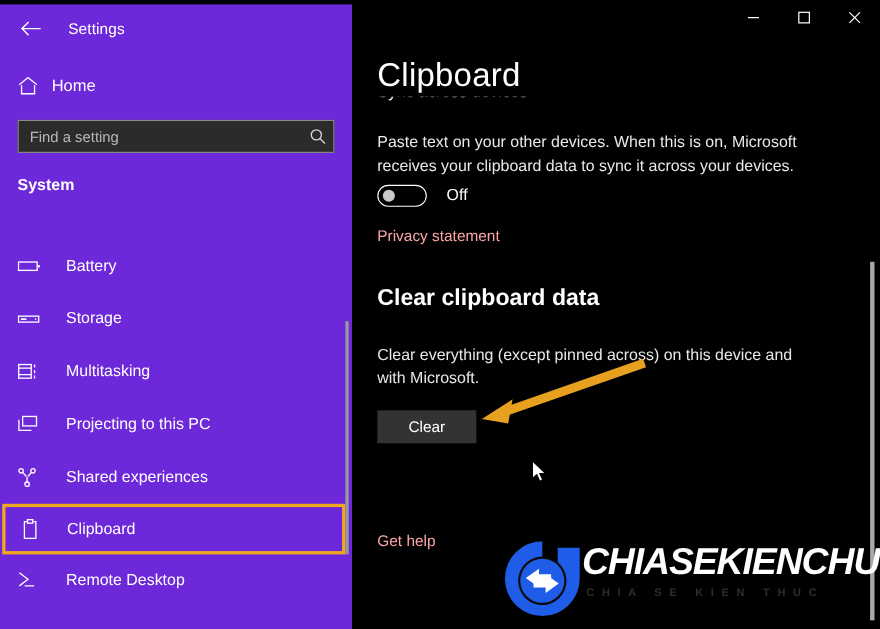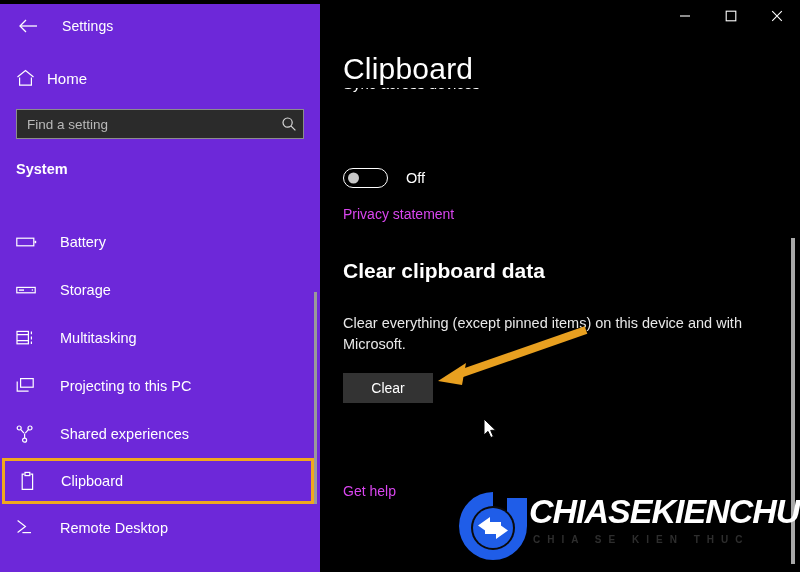--- a/index.html
+++ b/index.html
@@ -234,21 +234,21 @@
     background: #c9c9c9;
   }
   #toggle-state {
     color: #ffffff;
     font-size: 14.5px;
     margin-left: 18px;
   }
 
   .link {
     position: absolute;
-    color: #d946ef;
+    color: #fca5a5;
     font-size: 14px;
     text-decoration: none;
   }
   #privacy-link { left: 23px; top: 206px; }
 
   #clear-heading {
     position: absolute;
     left: 23px; top: 259px;
     color: #ffffff;
     font-size: 21px;
@@ -472,33 +472,34 @@
         </svg>
       </div>
     </div>
 
     <div id="page-title">Clipboard</div>
 
     <div id="clipped-text">
       <span>Sync across devices</span>
     </div>
 
+    <div id="sync-desc" class="body-text">Paste text on your other devices. When this is on, Microsoft receives your clipboard data to sync it across your devices.</div>
 
     <div id="toggle-row">
       <div id="toggle-switch">
         <div id="toggle-knob"></div>
       </div>
       <div id="toggle-state">Off</div>
     </div>
 
     <a id="privacy-link" class="link" href="#">Privacy statement</a>
 
     <div id="clear-heading">Clear clipboard data</div>
 
-    <div id="clear-desc" class="body-text">Clear everything (except pinned items) on this device and with Microsoft.</div>
+    <div id="clear-desc" class="body-text">Clear everything (except pinned across) on this device and with Microsoft.</div>
 
     <button id="clear-button">Clear</button>
 
 
     <a id="gethelp-link" class="link" href="#">Get help</a>
 
     <svg id="arrow-annotation" viewBox="0 0 480 572">
       <path d="M266 330 L134 376" stroke="#e8a020" stroke-width="8" stroke-linecap="butt"></path>
       <path d="M118 381 L146 363 L142 385 Z" fill="#e8a020"></path>
     </svg>

